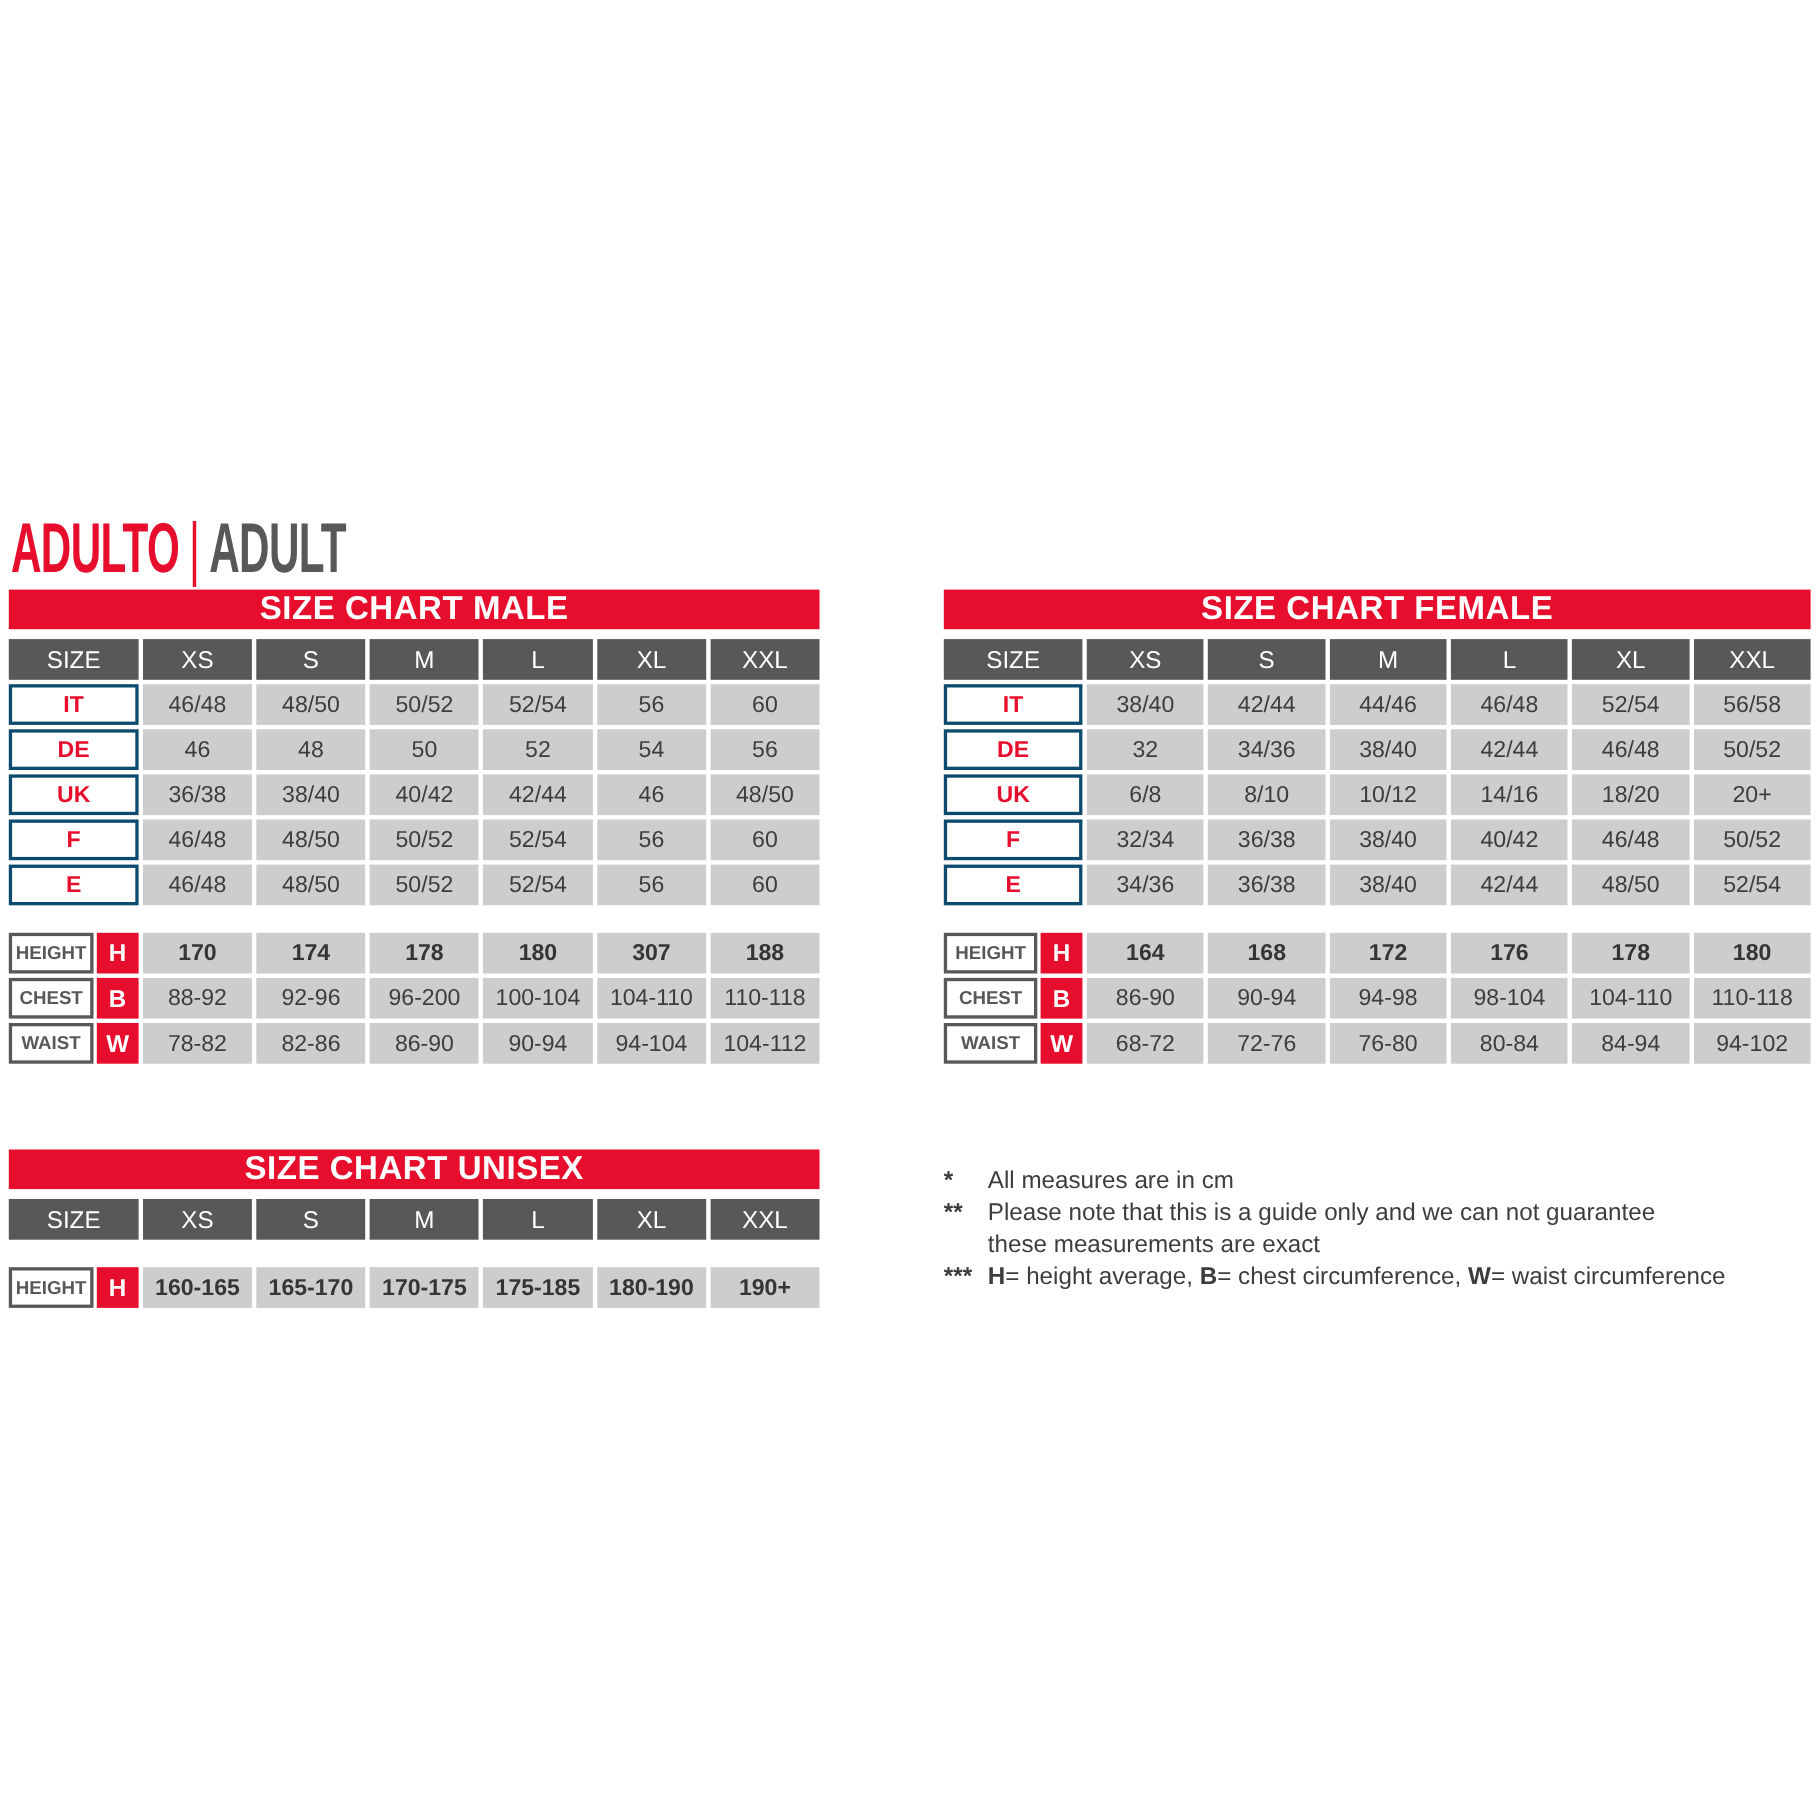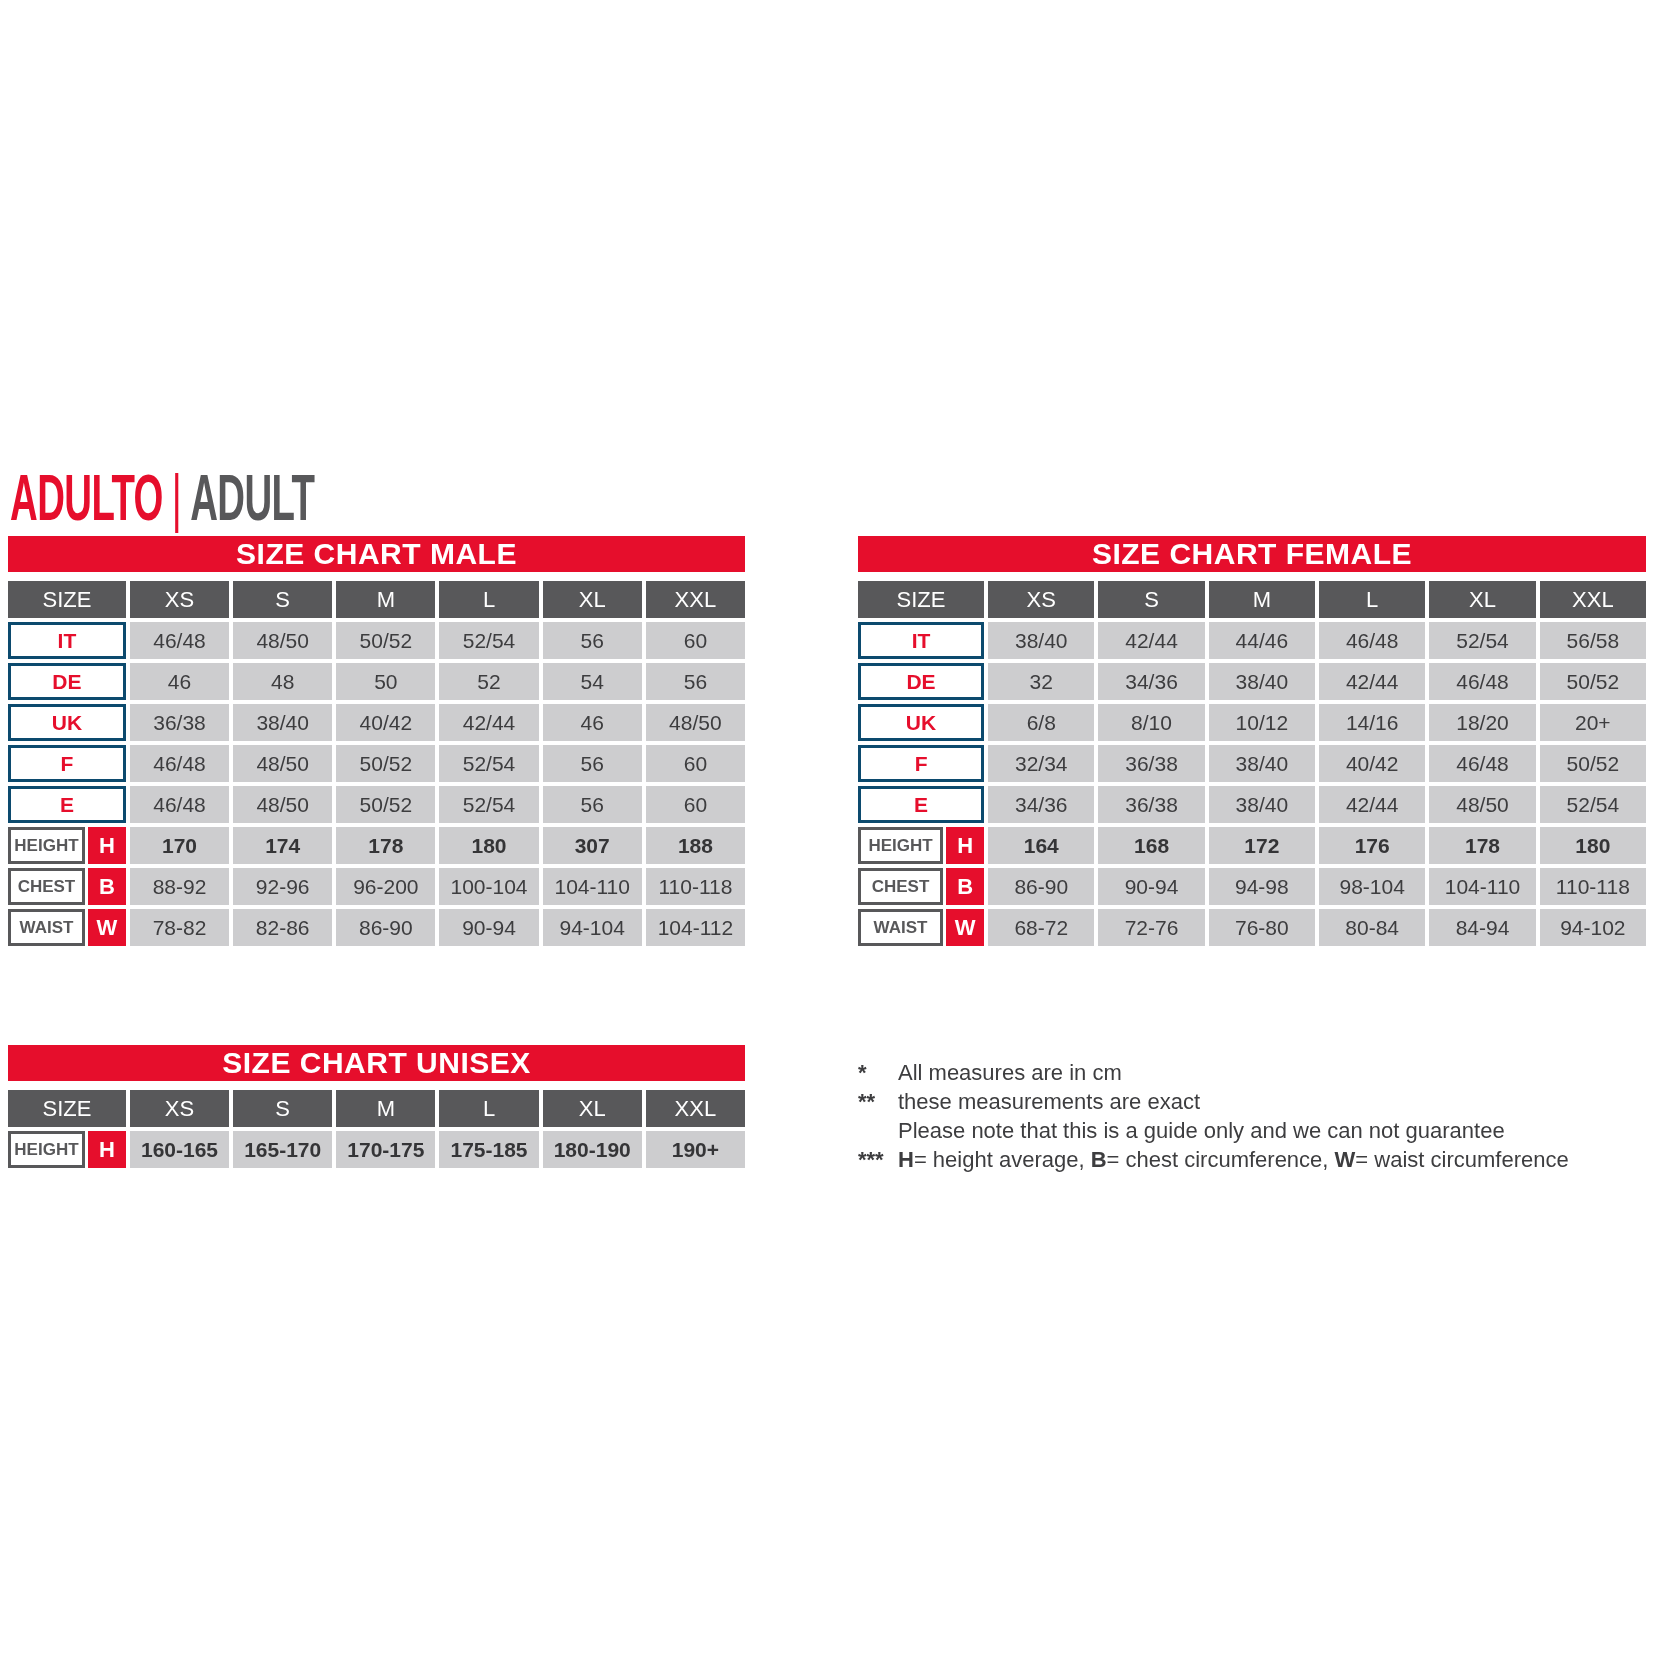--- a/index.html
+++ b/index.html
@@ -24,21 +24,21 @@
   .chart-unisex { left:8px;   top:1045px; width:737px; }
   .bar {
     height:36px; background:#e60e2c; color:#ffffff;
     font-weight:bold; font-size:30px; letter-spacing:0.5px;
     display:flex; align-items:center; justify-content:center;
   }
   .grid {
     display:grid; grid-template-columns:16% repeat(6, 1fr);
     gap:4px; grid-auto-rows:37px; margin-top:9px;
   }
-  .grid.measures { margin-top:4px; }
+  .grid.measures { margin-top:25px; }
   .cell { display:flex; align-items:center; justify-content:center; }
   .col-header { background:#58585a; color:#ffffff; font-size:22px; }
   .data-cell  { background:#cdcdcf; color:#3d3d3f; font-size:21px; }
   .data-cell.bold { font-weight:bold; color:#353537; }
   .row-label {
     background:#ffffff; border:3px solid #0c4a6e;
     color:#e60e2c; font-weight:bold; font-size:21px;
   }
   .measure-label { display:flex; gap:3px; }
   .measure-box {
@@ -258,22 +258,22 @@
   <div class="footnotes">
       <div class="footnote">
         <div class="fn-marker">*</div>
         <div class="fn-text">
           <div class="fn-line"><span>All measures are in cm</span></div>
         </div>
       </div>
       <div class="footnote">
         <div class="fn-marker">**</div>
         <div class="fn-text">
+          <div class="fn-line"><span>Please note that this is a guide only and we can not guarantee</span></div>
           <div class="fn-line"><span>these measurements are exact</span></div>
-          <div class="fn-line"><span>Please note that this is a guide only and we can not guarantee</span></div>
         </div>
       </div>
       <div class="footnote">
         <div class="fn-marker">***</div>
         <div class="fn-text">
           <div class="fn-line"><span class="fn-b">H</span><span>= height average, </span><span class="fn-b">B</span><span>= chest circumference, </span><span class="fn-b">W</span><span>= waist circumference</span></div>
         </div>
       </div>
     </div>
 

